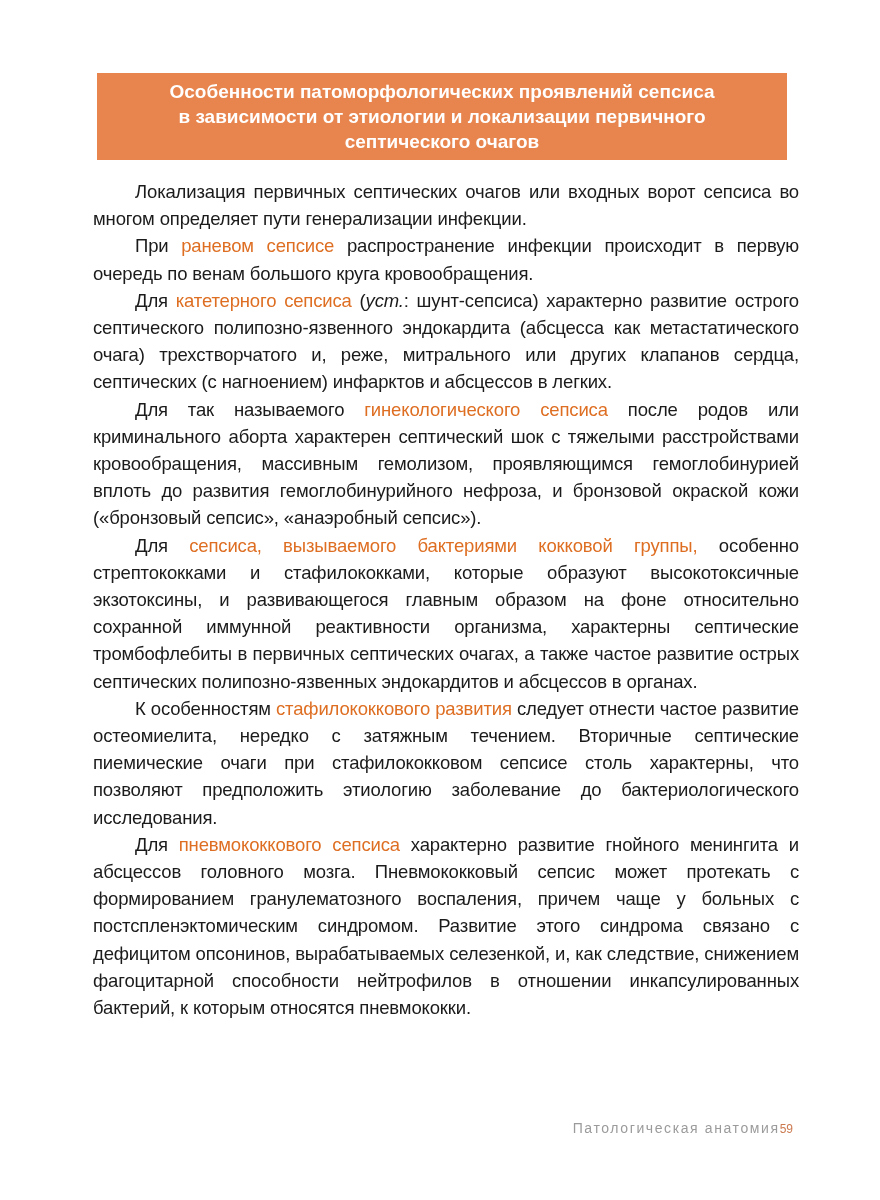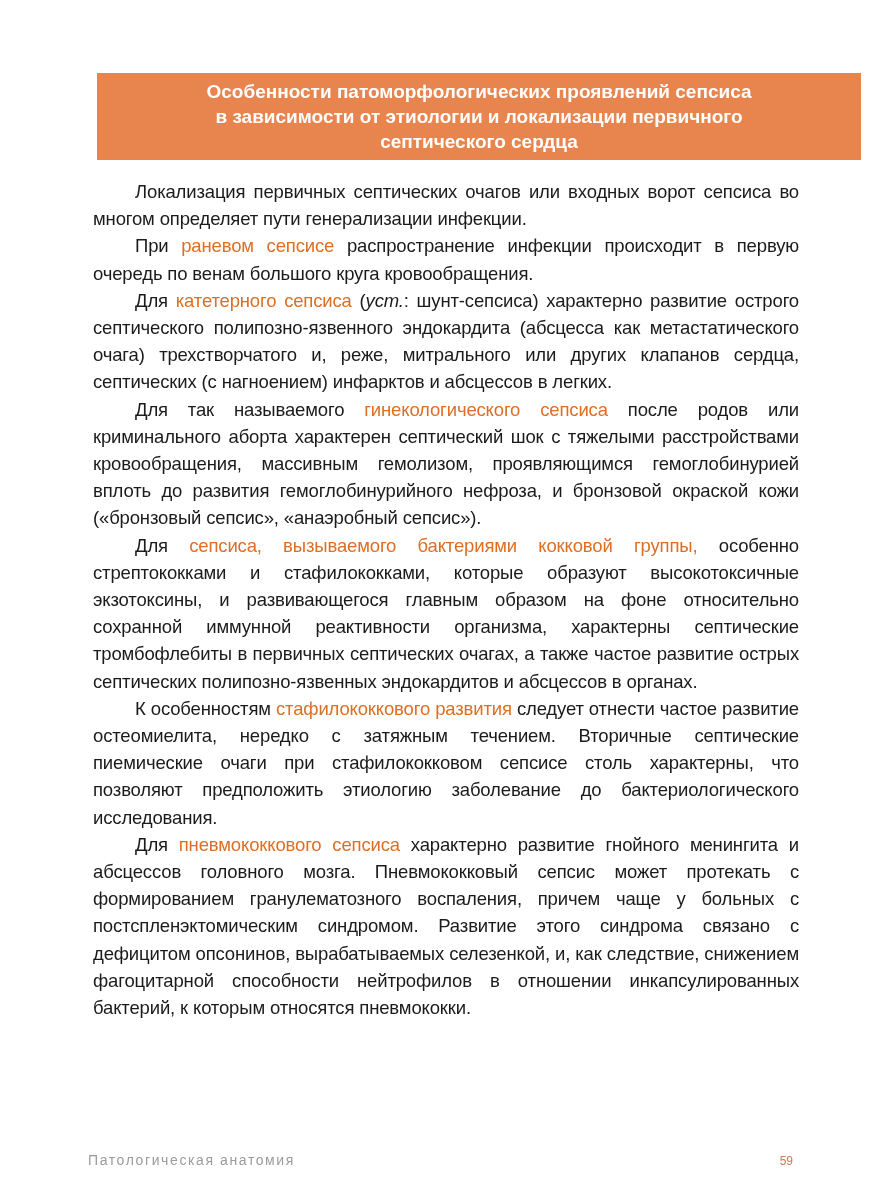--- a/index.html
+++ b/index.html
@@ -12,21 +12,21 @@
     width: 880px;
     height: 1200px;
     background: var(--page-bg, #ffffff);
     font-family: "Liberation Sans", sans-serif;
     overflow: hidden;
   }
   .header-box {
     position: absolute;
     left: 97px;
     top: 73px;
-    width: 764px;
+    width: 690px;
     box-sizing: border-box;
     background: var(--header-bg, #e8854e);
     color: var(--header-text, #ffffff);
     text-align: center;
     font-weight: bold;
     font-size: 19px;
     line-height: 25px;
     padding: 6px 20px;
   }
   .body-text {
@@ -51,43 +51,42 @@
   .run-italic {
     font-style: italic;
     margin-top: 40px;
   }
   .footer {
     position: absolute;
     left: 88px;
     right: 87px;
     top: 1120px;
     display: flex;
-    justify-content: space-between;
+    justify-content: flex-end;
     align-items: baseline;
-    margin-top: 32px;
   }
   .running-title {
     color: var(--footer-text, #9b9b9b);
     font-size: 14px;
     letter-spacing: 1.6px;
   }
   .page-number {
     color: var(--page-number, #cc7a50);
     font-size: 12px;
   }
 </style>
 </head>
 <body>
 
 <div class="page" style="--page-bg: #ffffff; --header-bg: #e8854e; --header-text: #ffffff; --accent: #de6e22; --body-text: #1b1b1b; --footer-text: #9b9b9b; --page-number: #cc7a50;">
   <div class="header-box">
     <div id="header-title">
         <div>Особенности патоморфологических проявлений сепсиса</div>
         <div>в зависимости от этиологии и локализации первичного</div>
-        <div>септического сердца</div>
+        <div>септического очагов</div>
       </div>
   </div>
   <div id="body-text" class="body-text">
       <p><span class="run-normal">Локализация первичных септических очагов или входных ворот сепсиса во многом определяет пути генерализации инфекции.</span></p>
       <p><span class="run-normal">При </span><span class="run-accent">раневом сепсисе</span><span class="run-normal"> распространение инфекции происходит в первую очередь по венам большого круга кровообращения.</span></p>
       <p><span class="run-normal">Для </span><span class="run-accent">катетерного сепсиса</span><span class="run-normal"> (</span><span class="run-italic">уст.</span><span class="run-normal">: шунт-сепсиса) характерно развитие острого септического полипозно-язвенного эндокардита (абсцесса как метастатического очага) трехстворчатого и, реже, митрального или других клапанов сердца, септических (с нагноением) инфарктов и абсцессов в легких.</span></p>
       <p><span class="run-normal">Для так называемого </span><span class="run-accent">гинекологического сепсиса</span><span class="run-normal"> после родов или криминального аборта характерен септический шок с тяжелыми расстройствами кровообращения, массивным гемолизом, проявляющимся гемоглобинурией вплоть до развития гемоглобинурийного нефроза, и бронзовой окраской кожи («бронзовый сепсис», «анаэробный сепсис»).</span></p>
       <p><span class="run-normal">Для </span><span class="run-accent">сепсиса, вызываемого бактериями кокковой группы,</span><span class="run-normal"> особенно стрептококками и стафилококками, которые образуют высокотоксичные экзотоксины, и развивающегося главным образом на фоне относительно сохранной иммунной реактивности организма, характерны септические тромбофлебиты в первичных септических очагах, а также частое развитие острых септических полипозно-язвенных эндокардитов и абсцессов в органах.</span></p>
       <p><span class="run-normal">К особенностям </span><span class="run-accent">стафилококкового развития</span><span class="run-normal"> следует отнести частое развитие остеомиелита, нередко с затяжным течением. Вторичные септические пиемические очаги при стафилококковом сепсисе столь характерны, что позволяют предположить этиологию заболевание до бактериологического исследования.</span></p>
       <p><span class="run-normal">Для </span><span class="run-accent">пневмококкового сепсиса</span><span class="run-normal"> характерно развитие гнойного менингита и абсцессов головного мозга. Пневмококковый сепсис может протекать с формированием гранулематозного воспаления, причем чаще у больных с постспленэктомическим синдромом. Развитие этого синдрома связано с дефицитом опсонинов, вырабатываемых селезенкой, и, как следствие, снижением фагоцитарной способности нейтрофилов в отношении инкапсулированных бактерий, к которым относятся пневмококки.</span></p>

